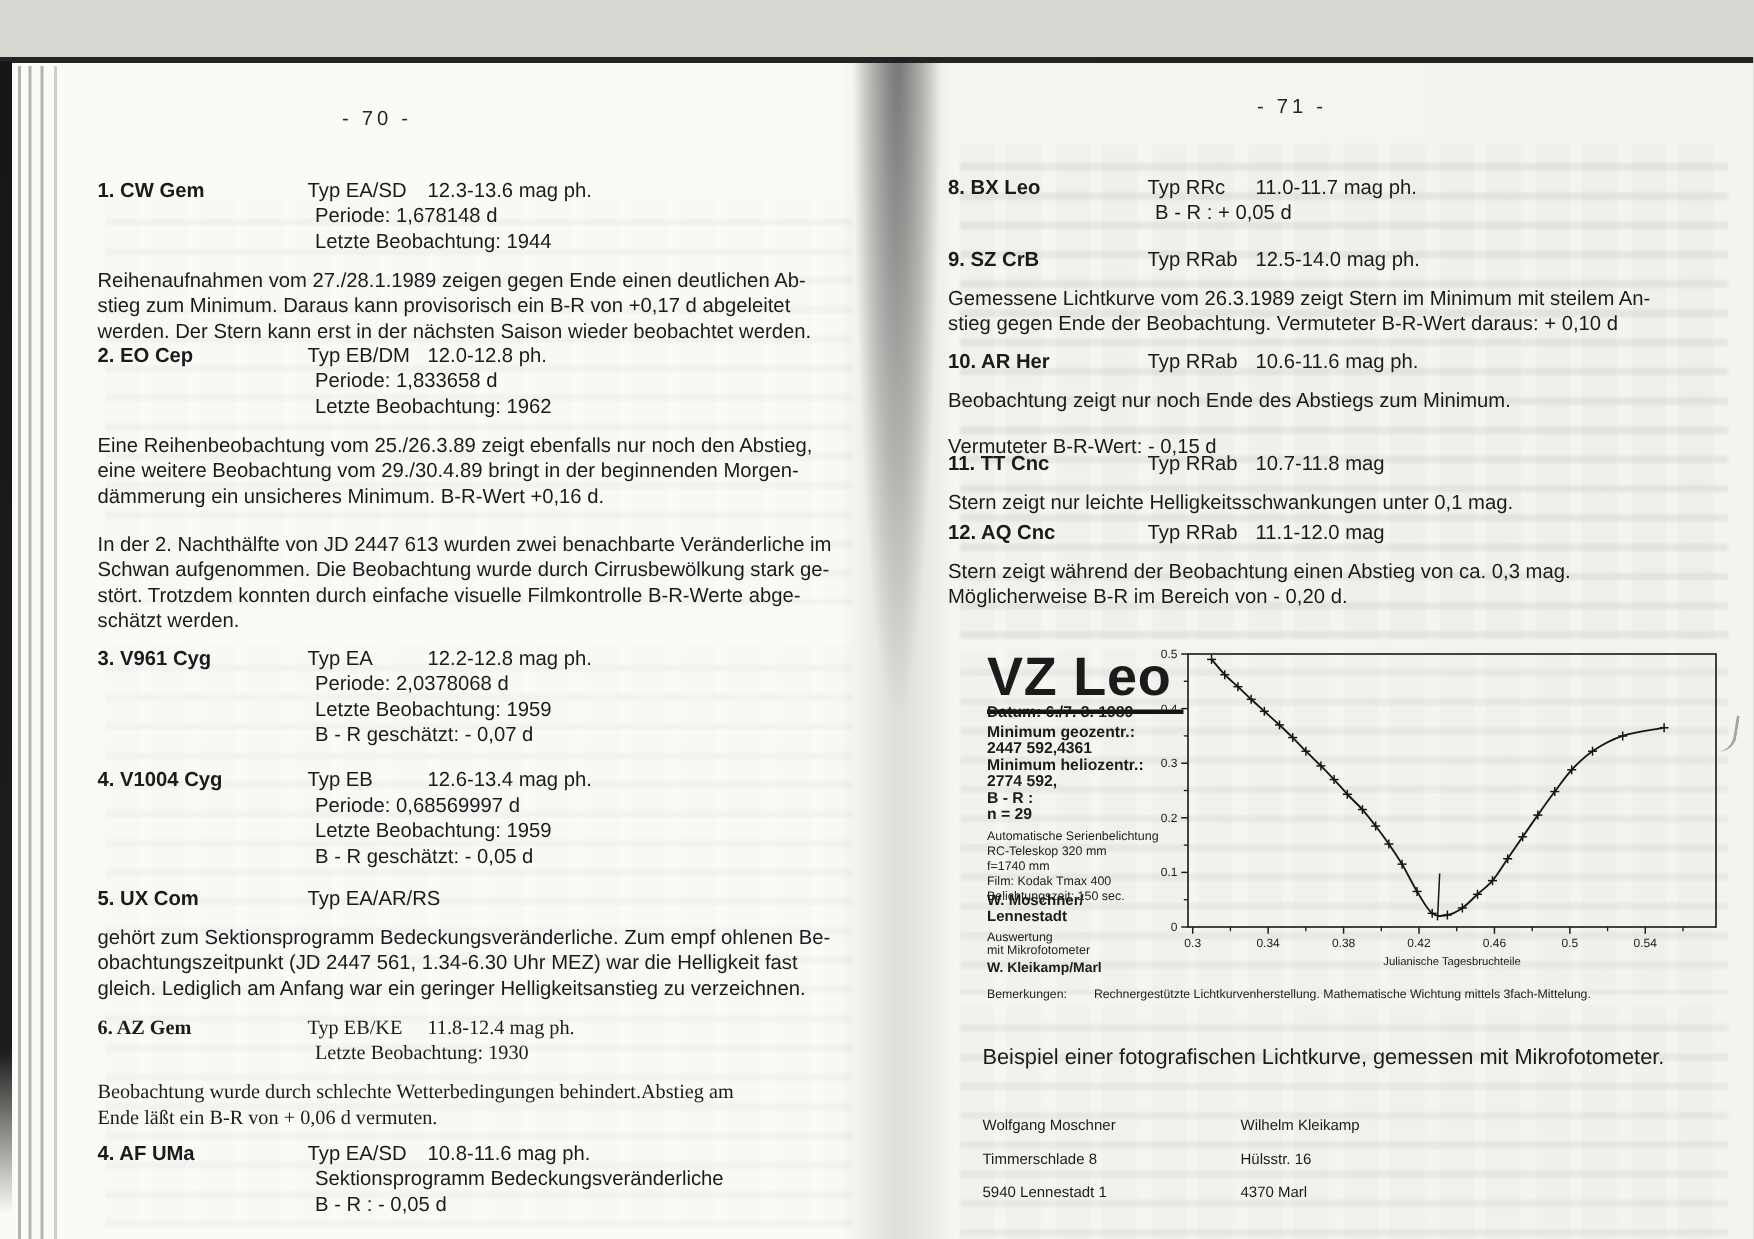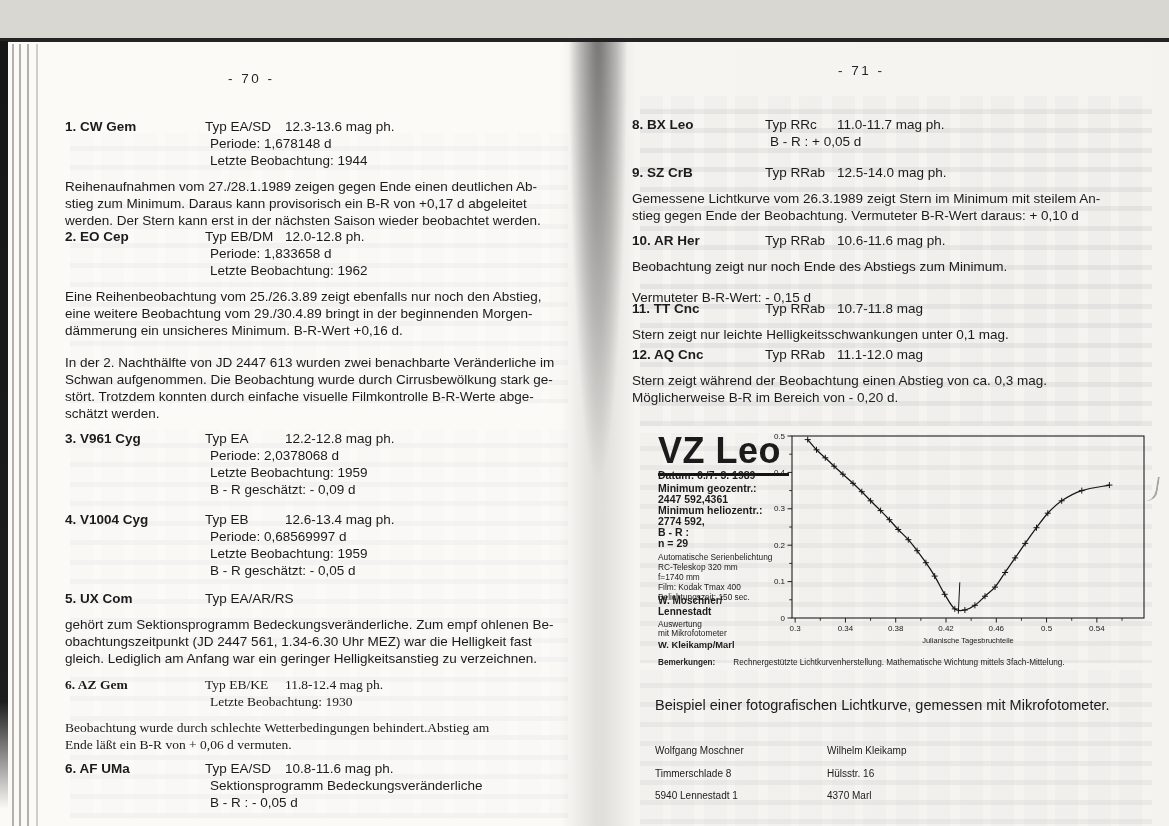--- a/index.html
+++ b/index.html
@@ -42,21 +42,21 @@
              border-bottom:3px solid #141414;padding:0 8px 1px 0;white-space:nowrap;}
   .fig-date{position:absolute;left:28px;top:43px;font-size:10.5px;font-weight:700;white-space:nowrap;}
   .fig-info{position:absolute;left:28px;top:57px;font-size:10.5px;font-weight:700;line-height:11px;white-space:nowrap;}
   .fig-tech{position:absolute;left:28px;top:126px;font-size:8.3px;line-height:10px;white-space:nowrap;color:#222;}
   .fig-observer{position:absolute;left:28px;top:170px;font-size:10px;font-weight:700;line-height:10.6px;white-space:nowrap;}
   .fig-eval{position:absolute;left:28px;top:194px;font-size:8.3px;line-height:9.4px;white-space:nowrap;color:#222;}
   .fig-evaluator{position:absolute;left:28px;top:214px;font-size:9.3px;font-weight:700;white-space:nowrap;}
   .fig-chart{position:absolute;left:140px;top:2px;width:380px;height:232px;}
   .fig-chart text{font-family:"Liberation Sans",sans-serif;fill:#1a1a1a;}
   .fig-remarks{position:absolute;left:658px;top:620px;font-size:8.2px;color:#222;white-space:nowrap;z-index:1;}
-  .fig-remarks .rlabel{margin-right:18px;font-weight:bold;}
+  .fig-remarks .rlabel{margin-right:18px;}
   .caption{position:absolute;left:655px;top:659px;font-size:14.5px;z-index:1;white-space:nowrap;}
   .address{position:absolute;top:702px;font-size:10px;line-height:22.5px;z-index:1;white-space:nowrap;}
   .address-1{left:655px;} .address-2{left:827px;}
 </style>
 </head>
 <body>
 
 <div class="scan">
 
   <div class="top-edge"></div>
@@ -99,21 +99,21 @@
           <div class="para-line">In der 2. Nachthälfte von JD 2447 613 wurden zwei benachbarte Veränderliche im</div>
           <div class="para-line">Schwan aufgenommen. Die Beobachtung wurde durch Cirrusbewölkung stark ge-</div>
           <div class="para-line">stört. Trotzdem konnten durch einfache visuelle Filmkontrolle B-R-Werte abge-</div>
           <div class="para-line">schätzt werden.</div>
         </div>
       </div>
       <div class="entry" style="top: 392px;">
         <div class="entry-head"><span class="entry-name">3. V961 Cyg</span><span class="entry-typ">Typ EA</span><span class="entry-mag">12.2-12.8 mag ph.</span></div>
         <div class="entry-detail">Periode: 2,0378068 d</div>
         <div class="entry-detail">Letzte Beobachtung: 1959</div>
-        <div class="entry-detail">B - R geschätzt: - 0,09 d</div>
+        <div class="entry-detail">B - R geschätzt: - 0,07 d</div>
       </div>
       <div class="entry" style="top: 473px;">
         <div class="entry-head"><span class="entry-name">4. V1004 Cyg</span><span class="entry-typ">Typ EB</span><span class="entry-mag">12.6-13.4 mag ph.</span></div>
         <div class="entry-detail">Periode: 0,68569997 d</div>
         <div class="entry-detail">Letzte Beobachtung: 1959</div>
         <div class="entry-detail">B - R geschätzt: - 0,05 d</div>
       </div>
       <div class="entry" style="top: 552px;">
         <div class="entry-head"><span class="entry-name">5. UX Com</span><span class="entry-typ">Typ EA/AR/RS</span></div>
         <div class="entry-para">
@@ -124,21 +124,21 @@
       </div>
       <div class="entry" style="top: 638px; font-family: Liberation Serif, serif;">
         <div class="entry-head"><span class="entry-name">6. AZ Gem</span><span class="entry-typ">Typ EB/KE</span><span class="entry-mag">11.8-12.4 mag ph.</span></div>
         <div class="entry-detail">Letzte Beobachtung: 1930</div>
         <div class="entry-para">
           <div class="para-line">Beobachtung wurde durch schlechte Wetterbedingungen behindert.Abstieg am</div>
           <div class="para-line">Ende läßt ein B-R von + 0,06 d vermuten.</div>
         </div>
       </div>
       <div class="entry" style="top: 722px;">
-        <div class="entry-head"><span class="entry-name">6. AF UMa</span><span class="entry-typ">Typ EA/SD</span><span class="entry-mag">10.8-11.6 mag ph.</span></div>
+        <div class="entry-head"><span class="entry-name">4. AF UMa</span><span class="entry-typ">Typ EA/SD</span><span class="entry-mag">10.8-11.6 mag ph.</span></div>
         <div class="entry-detail">Sektionsprogramm Bedeckungsveränderliche</div>
         <div class="entry-detail">B - R :  - 0,05 d</div>
       </div>
     </div>
 
   <div class="pg pg-right" id="right-entries">
       <div class="entry" style="top: 78px;">
         <div class="entry-head"><span class="entry-name">8. BX Leo</span><span class="entry-typ">Typ RRc</span><span class="entry-mag">11.0-11.7 mag ph.</span></div>
         <div class="entry-detail">B - R : + 0,05 d</div>
       </div>

